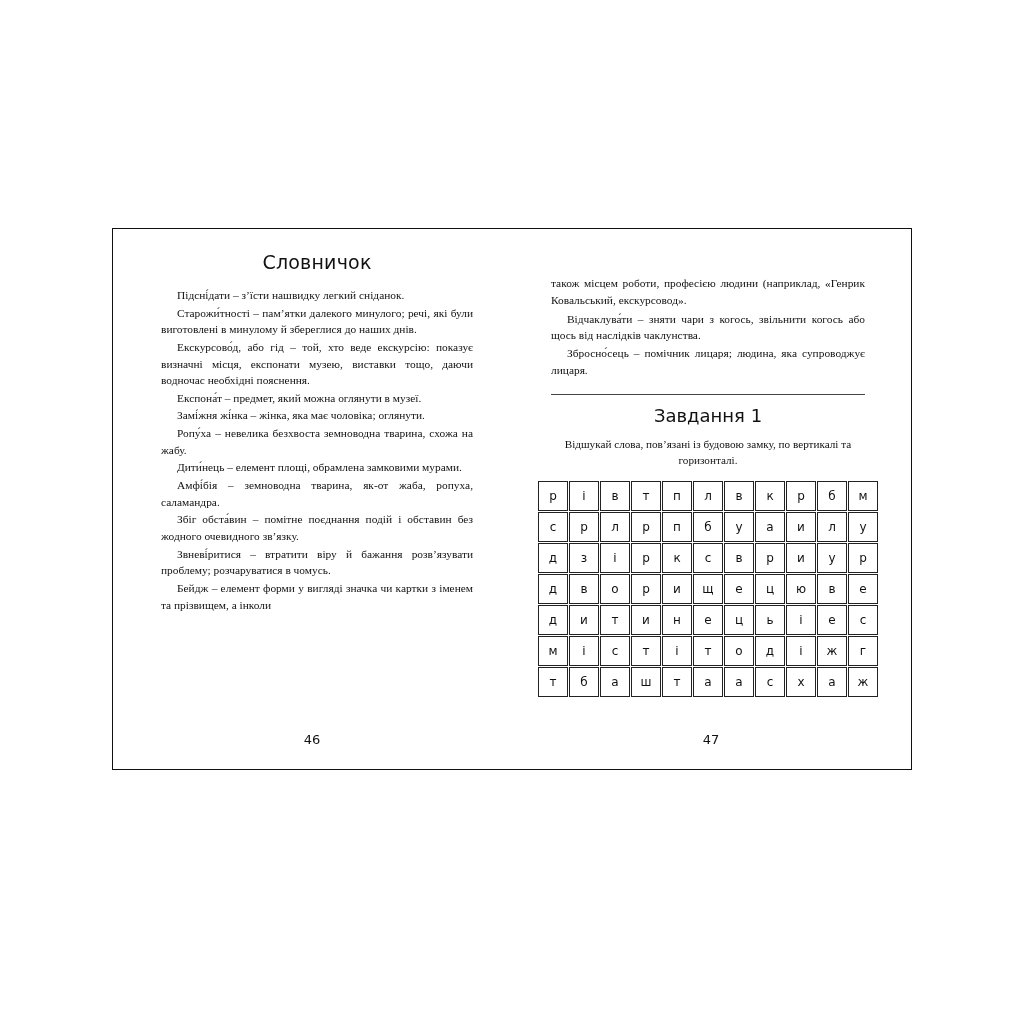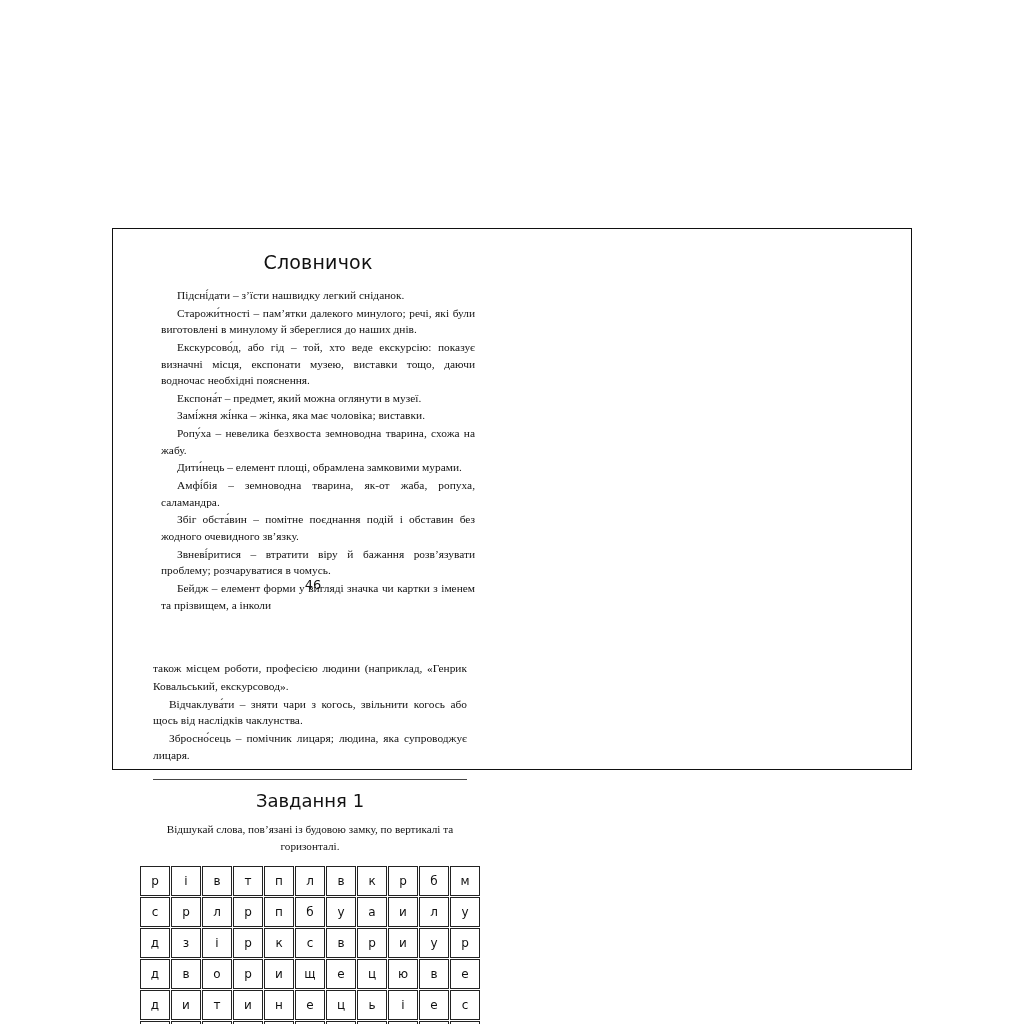--- a/index.html
+++ b/index.html
@@ -19,21 +19,20 @@
   .spread {
     position: absolute;
     left: 112px;
     top: 228px;
     width: 800px;
     height: 542px;
     border: 1.5px solid #111;
     background: #fff;
     box-sizing: border-box;
     display: flex;
-    flex-direction: column;
   }
   .page-col {
     box-sizing: border-box;
     position: relative;
     height: 100%;
   }
   .page-left {
     width: 400px;
     padding: 22px 38px 0 48px;
   }
@@ -136,21 +135,21 @@
       <p class="entry">
         <span>Старожи́тності – пам’ятки далекого минулого; речі, які були виготовлені в минулому й збереглися до наших днів.</span>
       </p>
       <p class="entry">
         <span>Екскурсово́д, або гід – той, хто веде екскурсію: показує визначні місця, експонати музею, виставки тощо, даючи водночас необхідні пояснення.</span>
       </p>
       <p class="entry">
         <span>Експона́т – предмет, який можна оглянути в музеї.</span>
       </p>
       <p class="entry">
-        <span>Замі́жня жі́нка – жінка, яка має чоловіка; виставки.</span>
+        <span>Замі́жня жі́нка – жінка, яка має чоловіка; оглянути.</span>
       </p>
       <p class="entry">
         <span>Ропу́ха – невелика безхвоста земноводна тварина, схожа на жабу.</span>
       </p>
       <p class="entry">
         <span>Дити́нець – елемент площі, обрамлена замковими мурами.</span>
       </p>
       <p class="entry">
         <span>Амфі́бія – земноводна тварина, як-от жаба, ропуха, саламандра.</span>
       </p>

